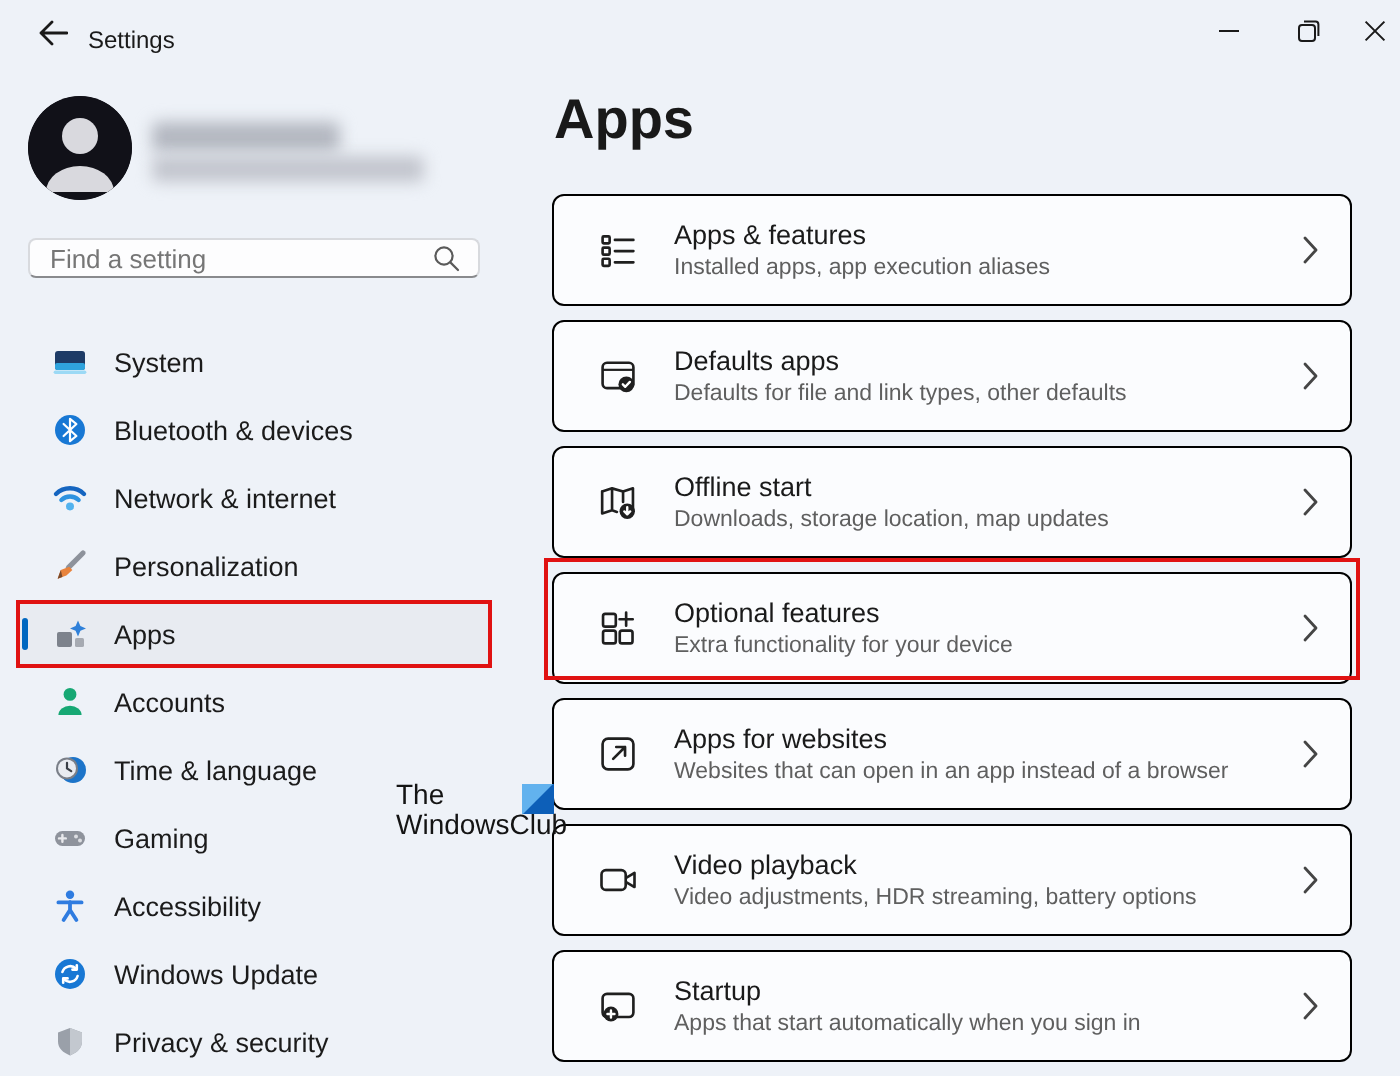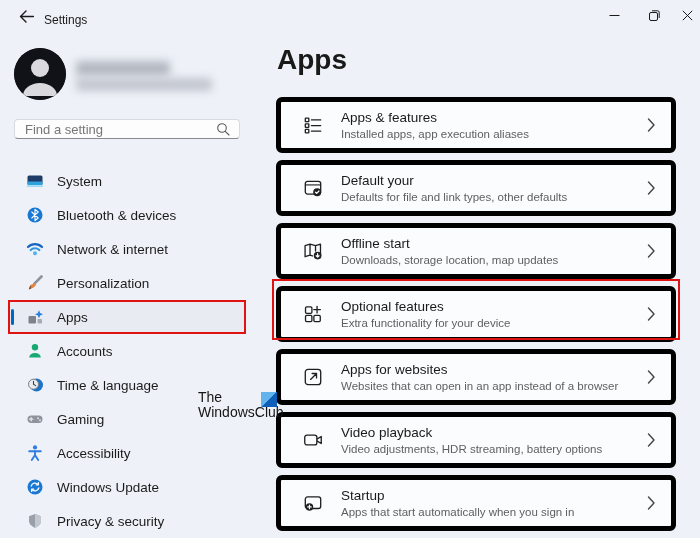--- a/index.html
+++ b/index.html
@@ -37,21 +37,21 @@
     border-radius:4px; cursor:pointer; padding-left:18px;text-align:center; }
   .nav-item.selected { background:#e8ebf1; }
   .nav-item .accent-pill { display:none; }
   .nav-item.selected .accent-pill { display:block; position:absolute; left:3px; top:8px; width:3px; height:16px;
     border-radius:2px; background:#0067c0; }
   .nav-icon { width:18px; height:18px; display:flex; align-items:center; justify-content:center; flex:none; }
   .nav-label { margin-left:13px; font-size:13.5px; color:#1b1b1b; white-space:nowrap; }
   
   .page-title { position:absolute; left:277px; top:44px; font-size:28px; font-weight:700; color:#191919; }
   .cards { position:absolute; left:276px; top:97px; width:400px; display:flex; flex-direction:column; gap:7px; }
-  .card { height:56px; background:#fbfcfe; border:5px solid #000000; border-radius:6px;
+  .card { height:56px; background:#fbfcfe; border:1px solid #000000; border-radius:6px;
     display:flex; align-items:center; padding:0 16px 0 20px; cursor:pointer; }
   .card-icon { width:24px; height:24px; flex:none; display:flex; align-items:center; justify-content:center; }
   .card-text { margin-left:16px; flex:1; min-width:0; }
   .card-title { font-size:13.5px; color:#1a1a1a; line-height:17px; }
   .card-sub { font-size:11.5px; color:#5f5f5f; line-height:15px; margin-top:1px; white-space:nowrap; }
   .chevron { flex:none; display:flex; }
   
   .anno { position:absolute; border:2px solid #e01212; pointer-events:none; }
   .anno-sidebar { left:8px; top:300px; width:238px; height:34px; }
   .anno-card { left:272px; top:279px; width:408px; height:61px; }
@@ -276,21 +276,21 @@
   <div class="card">
     <span class="card-icon">
       <svg width="22" height="22" viewBox="0 0 20 20" fill="none">
           <rect x="3" y="4" width="14" height="11.5" rx="2" stroke="#1f1f1f" stroke-width="1.2"></rect>
           <path d="M3 7.2 H17" stroke="#1f1f1f" stroke-width="1"></path>
           <circle cx="13.8" cy="13.8" r="3.6" fill="#1f1f1f"></circle>
           <path d="M12.2 13.8 l1.1 1.1 2.1-2.2" stroke="#fff" stroke-width="1.1" stroke-linecap="round" stroke-linejoin="round"></path>
         </svg>
     </span>
     <span class="card-text">
-      <span class="card-title" style="display:block">Default your</span>
+      <span class="card-title" style="display:block">Defaults apps</span>
       <span class="card-sub" style="display:block">Defaults for file and link types, other defaults</span>
     </span>
     <span class="chevron">
       <svg width="8" height="14" viewBox="0 0 8 14" fill="none">
           <path d="M1.5 1 L7 7 L1.5 13" stroke="#454545" stroke-width="1.4" stroke-linecap="round" stroke-linejoin="round"></path>
         </svg>
     </span>
   </div>
 
   <div class="card">

